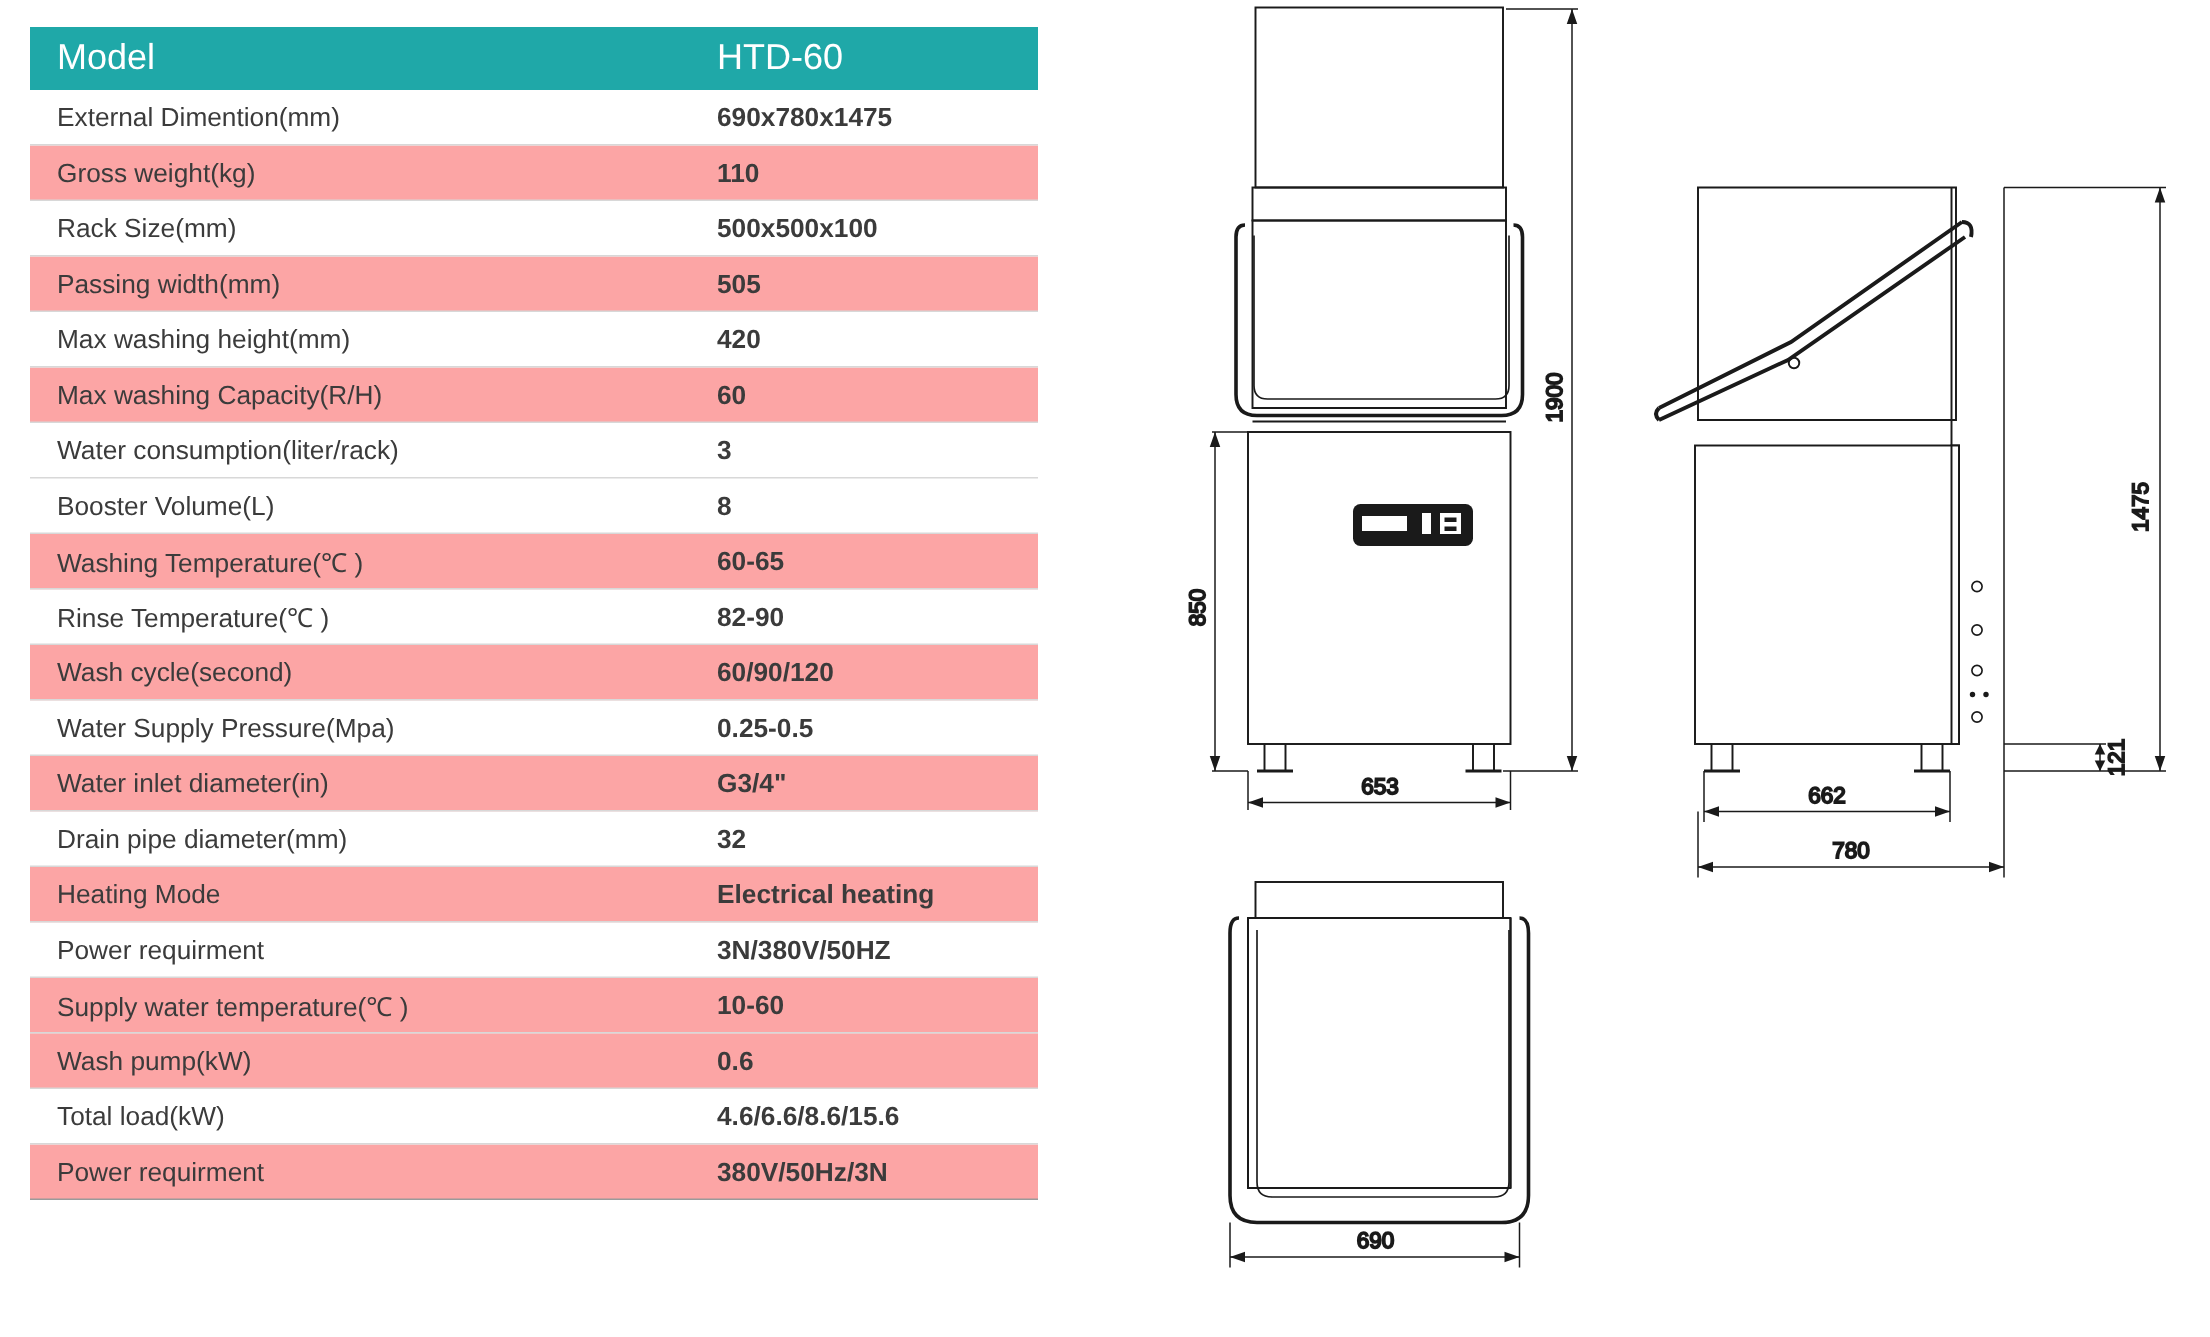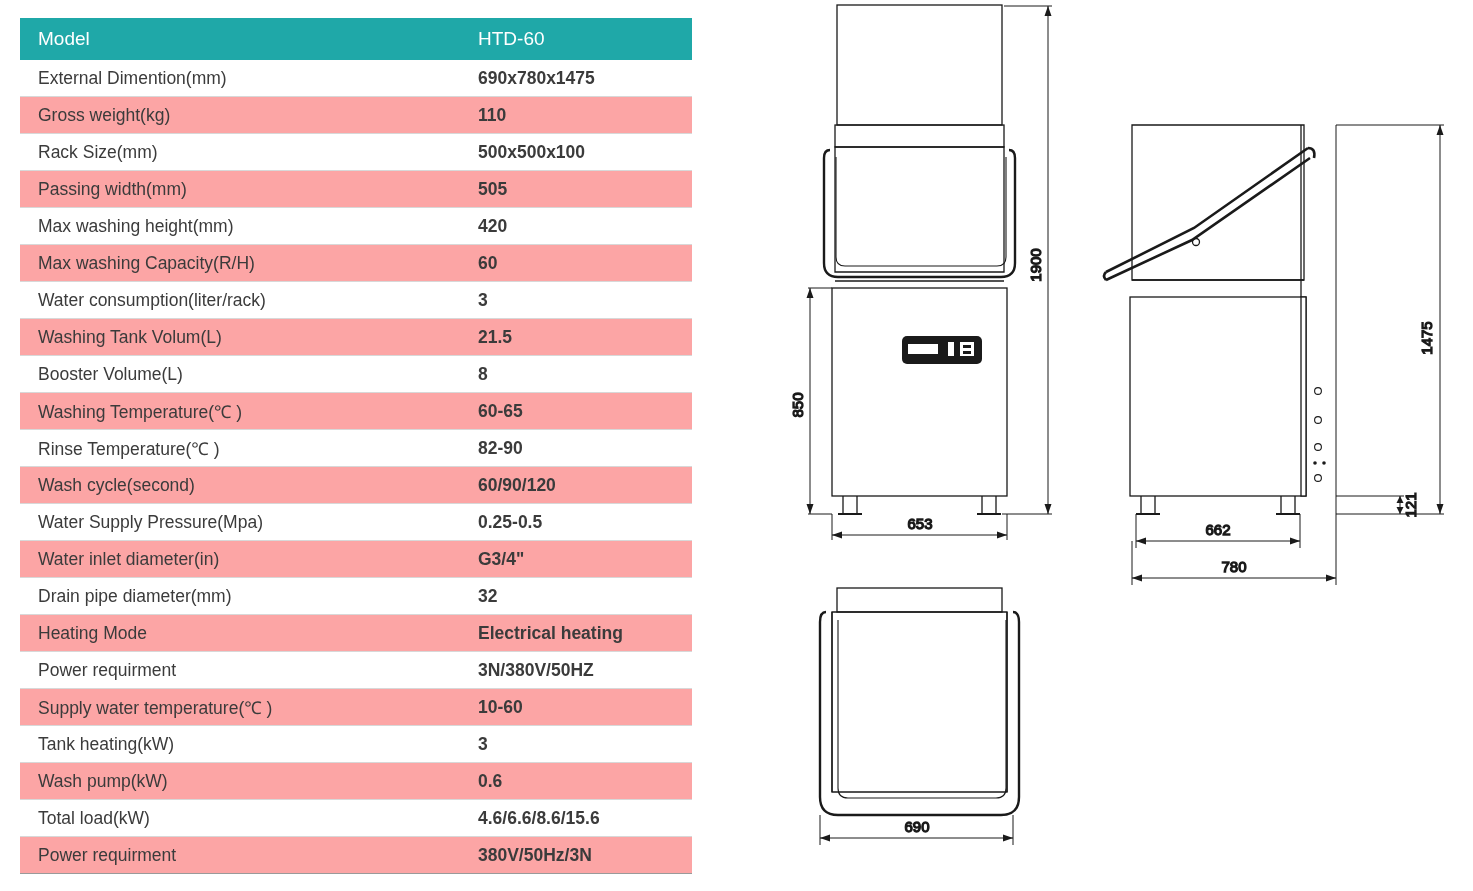--- a/index.html
+++ b/index.html
@@ -37,21 +37,21 @@
     font-weight: normal;
     padding: 0;
     height: 36px;
     vertical-align: middle;
     font-size: 17.5px;
     color: #3b3b3b;
   }
   table.spec thead th {
     background: #1fa8a8;
     color: #ffffff;
-    font-size: 19px;
+    font-size: 24px;
     height: 42px;
   }
   table.spec thead th.c1 { padding-left: 18px; }
   table.spec thead th.c2 { padding-left: 10px; }
   table.spec tbody td.c1 { padding-left: 18px; }
   table.spec tbody td.c2 { padding-left: 10px; font-weight: bold; }
   table.spec col.col1 { width: 448px; }
   table.spec col.col2 { width: 224px; }
   table.spec tbody tr.odd  { background: #ffffff; margin-top: 19px; }
   table.spec tbody tr.even { background: #fca5a5; }
@@ -116,24 +116,20 @@
           <td class="c2">420</td>
         </tr>
         <tr class="even">
           <td class="c1">Max washing Capacity(R/H)</td>
           <td class="c2">60</td>
         </tr>
         <tr class="odd">
           <td class="c1">Water consumption(liter/rack)</td>
           <td class="c2">3</td>
         </tr>
-        <tr class="even">
-          <td class="c1">Washing Tank Volum(L)</td>
-          <td class="c2">21.5</td>
-        </tr>
         <tr class="odd">
           <td class="c1">Booster Volume(L)</td>
           <td class="c2">8</td>
         </tr>
         <tr class="even">
           <td class="c1">Washing Temperature(℃ )</td>
           <td class="c2">60-65</td>
         </tr>
         <tr class="odd">
           <td class="c1">Rinse Temperature(℃ )</td>
@@ -159,24 +155,20 @@
           <td class="c1">Heating Mode</td>
           <td class="c2">Electrical heating</td>
         </tr>
         <tr class="odd">
           <td class="c1">Power requirment</td>
           <td class="c2">3N/380V/50HZ</td>
         </tr>
         <tr class="even">
           <td class="c1">Supply water temperature(℃ )</td>
           <td class="c2">10-60</td>
-        </tr>
-        <tr class="odd">
-          <td class="c1">Tank heating(kW)</td>
-          <td class="c2">3</td>
         </tr>
         <tr class="even">
           <td class="c1">Wash pump(kW)</td>
           <td class="c2">0.6</td>
         </tr>
         <tr class="odd">
           <td class="c1">Total load(kW)</td>
           <td class="c2">4.6/6.6/8.6/15.6</td>
         </tr>
         <tr class="even">

